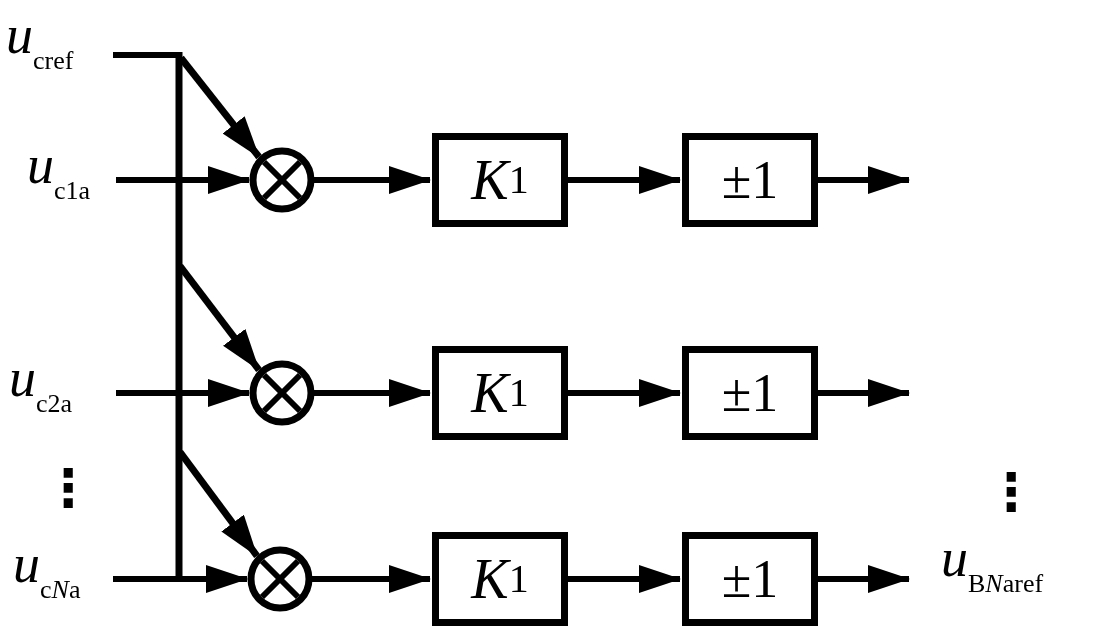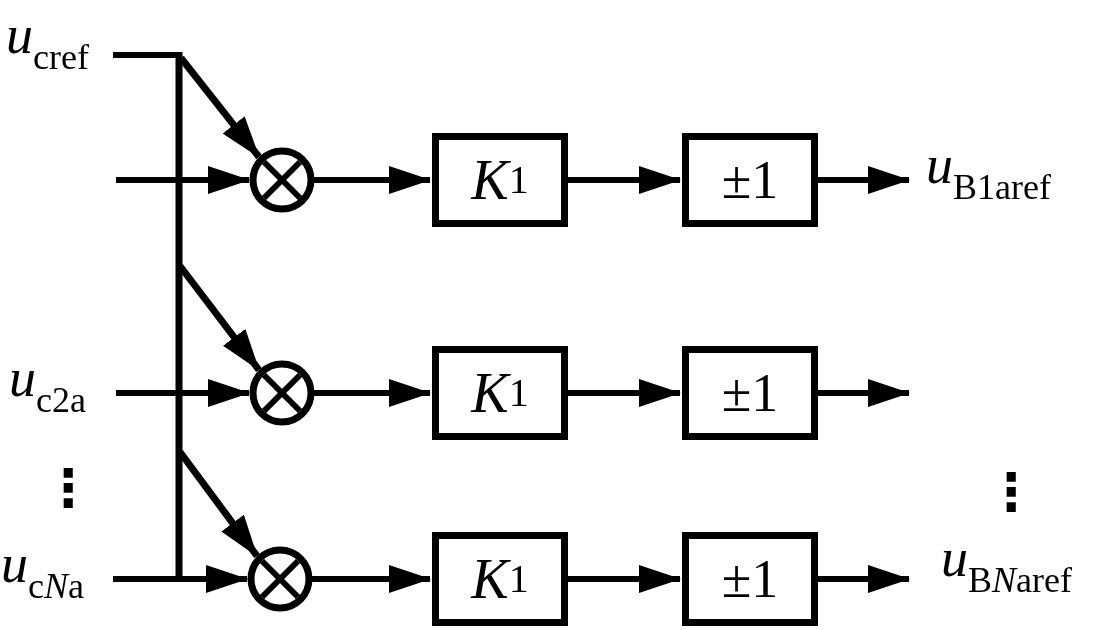--- a/index.html
+++ b/index.html
@@ -3,21 +3,21 @@
 <meta charset="utf-8">
 <style>
   html,body{margin:0;padding:0;background:#fff;}
   #stage{
     position:relative;width:1103px;height:630px;background:#ffffff;
     font-family:"Liberation Serif",serif;color:#000;overflow:hidden;
   }
   #wires{position:absolute;left:0;top:0;}
   .sig{position:absolute;white-space:nowrap;line-height:1;}
   .base{font-style:italic;font-size:54px;}
-  .sub{font-size:36px;vertical-align:-16px;letter-spacing:0px;}
+  .sub{font-size:26px;vertical-align:-16px;letter-spacing:0px;}
   .sub .it{font-style:italic;}
   .box{
     position:absolute;width:122px;height:80px;border:7px solid #000;background:#fff;
     display:flex;align-items:center;justify-content:center;line-height:1;
   }
   .gain .base{font-size:56px;}
   .gain .sub{font-size:40px;vertical-align:-14px;}
   .pol-label{font-size:54px;line-height:1;}
   .ellipsis{
     position:absolute;font-family:"DejaVu Sans","DejaVu Serif",sans-serif;
@@ -71,24 +71,27 @@
     <line x1="816" y1="579" x2="909" y2="579" stroke="#000" stroke-width="6" marker-end="url(#ah)"></line>
     <circle cx="280" cy="579" r="29" fill="#fff" stroke="#000" stroke-width="7"></circle>
     <line x1="262" y1="561" x2="298" y2="597" stroke="#000" stroke-width="6"></line>
     <line x1="298" y1="561" x2="262" y2="597" stroke="#000" stroke-width="6"></line>
   </svg>
 
   <div class="sig" style="left:6px;top:8px;">
     <span class="base">u</span><span class="sub"><span>cref</span><span class="it"></span><span></span></span>
   </div>
 
+  <div class="sig" style="left:27px;top:138px;">
+    <span class="base">u</span><span class="sub"><span>c1a</span><span class="it"></span><span></span></span>
+  </div>
   <div class="sig" style="left:9px;top:351px;text-align:center;">
     <span class="base">u</span><span class="sub"><span>c2a</span><span class="it"></span><span></span></span>
   </div>
-  <div class="sig" style="left:1px;top:537px;">
+  <div class="sig" style="left:13px;top:537px;">
     <span class="base">u</span><span class="sub"><span>c</span><span class="it">N</span><span>a</span></span>
   </div>
 
   <div class="box gain r1">
     <span class="base">K</span>
       <span class="sub">1</span>
   </div>
   <div class="box gain r2">
     <span class="base">K</span>
       <span class="sub">1</span>
@@ -101,23 +104,20 @@
   <div class="box pol r1">
     <span class="pol-label">±1</span>
   </div>
   <div class="box pol r2">
     <span class="pol-label">±1</span>
   </div>
   <div class="box pol r3">
     <span class="pol-label">±1</span>
   </div>
 
-  <div class="sig" style="left:926px;top:138px;">
-    <span class="base">u</span><span class="sub"><span>B1aref</span><span class="it"></span><span></span></span>
-  </div>
   <div class="sig" style="left:941px;top:531px;">
     <span class="base">u</span><span class="sub"><span>B</span><span class="it">N</span><span>aref</span></span>
   </div>
 
   <div class="ellipsis" style="left:42px;top:462px;">⋮</div>
   <div class="ellipsis" style="left:985px;top:466px;">⋮</div>
 
 </div>
 
 </body></html>

